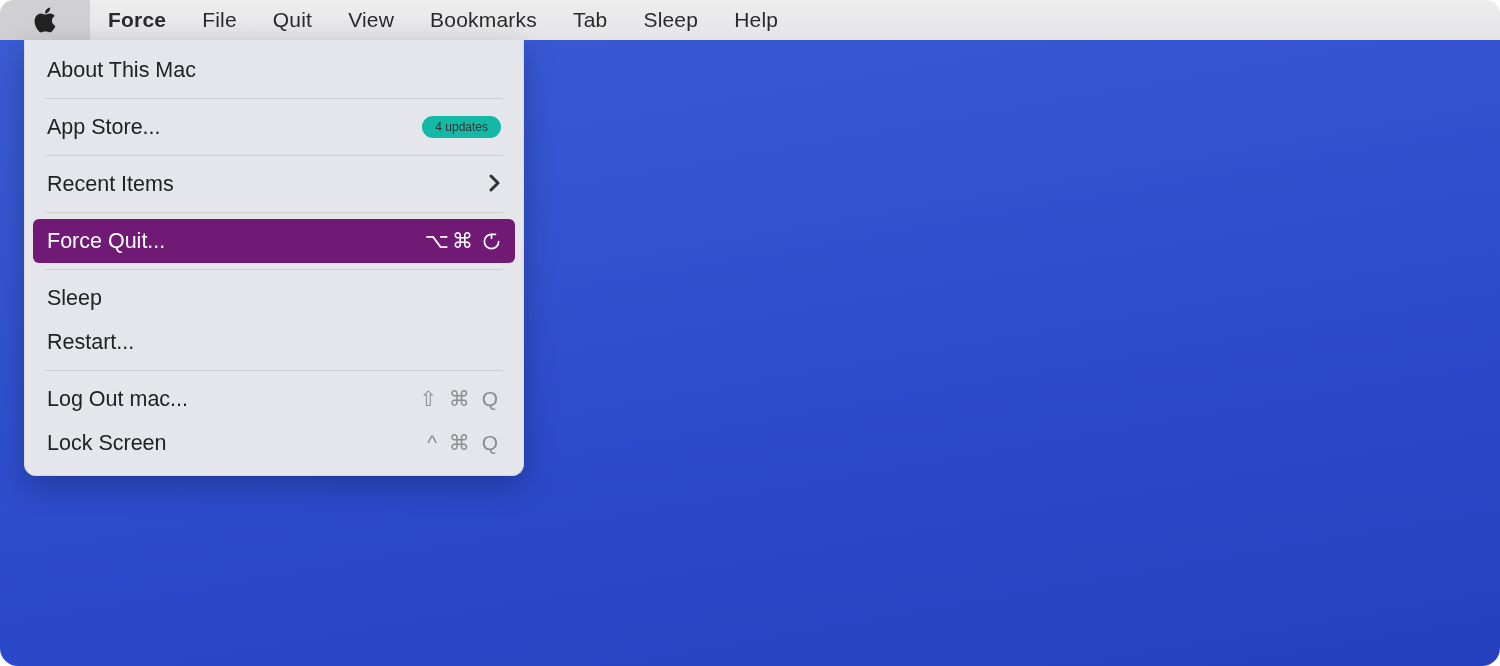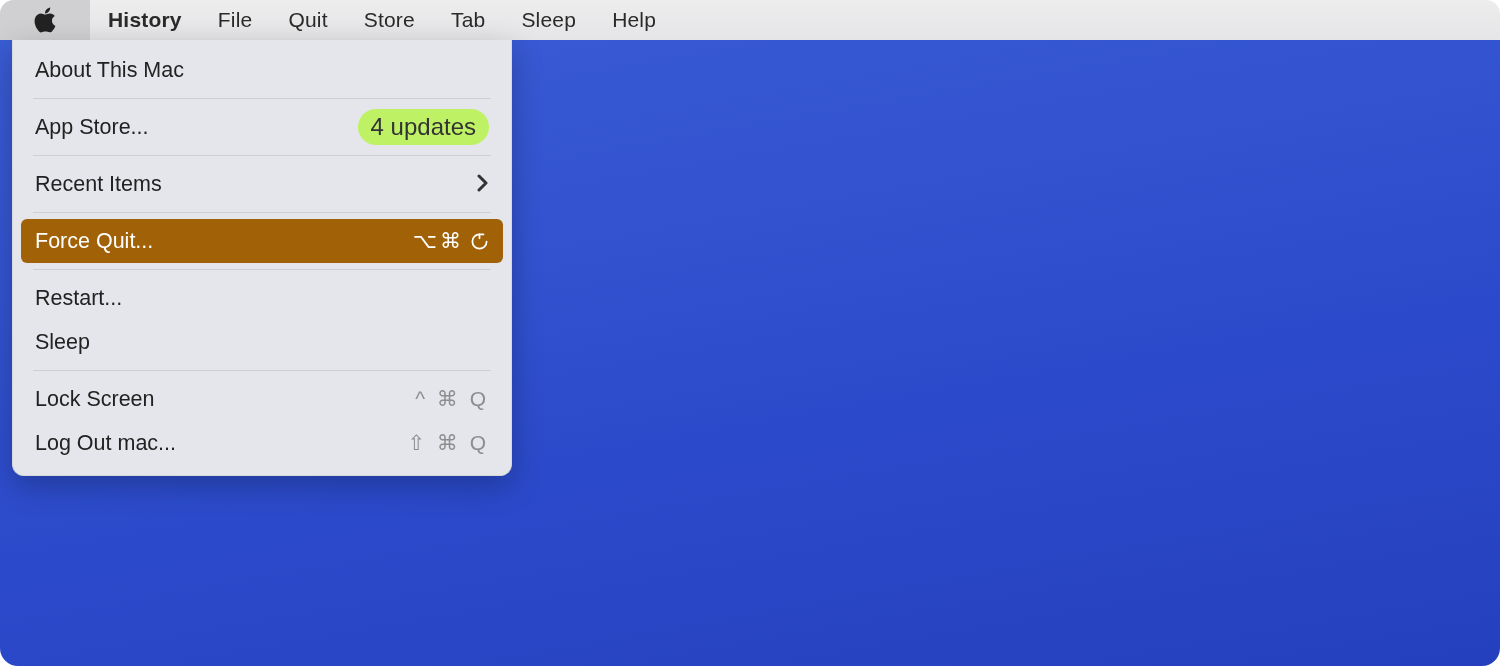--- a/index.html
+++ b/index.html
@@ -60,53 +60,53 @@
       display: flex;
       align-items: center;
       letter-spacing: 0.2px;
     }
     .menubar-item.app-name {
       font-weight: 700;
     }
     .dropdown {
       position: absolute;
       top: 40px;
-      left: 12px;
+      left: 24px;
       width: 500px;
       background: #ecececf5;
       border: 1px solid #d8d8d9;
       border-top: none;
       border-radius: 0 0 12px 12px;
       box-shadow: 0 10px 30px rgba(0,0,0,0.25);
       padding: 8px 8px 10px 8px;
       z-index: 5;
     }
     .menu-item {
       display: flex;
       align-items: center;
       justify-content: space-between;
       height: 44px;
       padding: 0 14px;
       font-size: 21.5px;
       color: #222;
       border-radius: 6px;
     }
     .menu-item.highlight {
-      background: #a16207;
+      background: #701a75;
       color: #fff;
     }
     .menu-separator {
       height: 1px;
       background: #cfcfd1;
       margin: 6px 12px;
     }
     .badge {
-      background: #bef264;
+      background: #14b8a6;
       color: #333;
-      font-size: 24px;
+      font-size: 12px;
       padding: 4px 13px;
       border-radius: 20px;
     }
     .chevron {
       font-size: 24px;
       font-weight: 700;
       color: #333;
     }
     .shortcut {
       display: flex;
@@ -132,24 +132,25 @@
 
 <div class="desktop">
   <div class="wallpaper"></div>
 
   <div class="menubar">
     <div class="apple-button">
       <svg viewBox="0 0 170 170">
         <path d="M150.37 130.25c-2.45 5.66-5.35 10.87-8.71 15.66-4.58 6.53-8.33 11.05-11.22 13.56-4.48 4.12-9.28 6.23-14.42 6.35-3.69 0-8.14-1.05-13.32-3.18-5.2-2.12-9.98-3.17-14.37-3.17-4.6 0-9.52 1.05-14.76 3.17-5.25 2.13-9.48 3.24-12.72 3.35-4.93.21-9.84-1.96-14.74-6.52-3.13-2.73-7.05-7.41-11.75-14.04-5.03-7.08-9.17-15.29-12.41-24.65-3.47-10.11-5.21-19.9-5.21-29.38 0-10.86 2.35-20.22 7.04-28.07 3.69-6.3 8.6-11.27 14.75-14.92 6.15-3.65 12.79-5.51 19.95-5.63 3.92 0 9.05 1.21 15.43 3.59 6.36 2.39 10.44 3.6 12.23 3.6 1.34 0 5.88-1.42 13.57-4.24 7.27-2.62 13.41-3.7 18.44-3.28 13.62 1.1 23.86 6.47 30.68 16.14-12.19 7.38-18.22 17.73-18.1 31 .11 10.34 3.86 18.94 11.23 25.77 3.34 3.17 7.07 5.62 11.22 7.36-.9 2.61-1.85 5.11-2.86 7.53zM119.11 7.24c0 8.1-2.96 15.67-8.86 22.67-7.12 8.32-15.73 13.13-25.07 12.37-.12-.97-.19-1.99-.19-3.07 0-7.78 3.39-16.1 9.4-22.91 3-3.45 6.82-6.31 11.45-8.6C110.46 5.45 114.83 4.2 118.95 4c.12 1.08.16 2.16.16 3.24z"></path>
       </svg>
     </div>
-    <div class="menubar-item app-name">History</div>
+    <div class="menubar-item app-name">Force</div>
     <div class="menubar-item">File</div>
     <div class="menubar-item">Quit</div>
-    <div class="menubar-item">Store</div>
+    <div class="menubar-item">View</div>
+    <div class="menubar-item">Bookmarks</div>
     <div class="menubar-item">Tab</div>
     <div class="menubar-item">Sleep</div>
     <div class="menubar-item">Help</div>
   </div>
 
   <div class="dropdown">
     <div class="menu-item">
       <span>About This Mac</span>
     </div>
     <div class="menu-separator"></div>
@@ -176,29 +177,29 @@
         <span>⌥⌘</span>
         <svg viewBox="0 0 24 24" fill="none" stroke-width="2.2">
           <path d="M12 3 A9 9 0 1 0 21 12" stroke-linecap="round"></path>
           <path d="M12 3 L12 8 M12 3 L17 3" stroke-linecap="round"></path>
         </svg>
       </span>
     </div>
     <div class="menu-separator"></div>
 
     <div class="menu-item">
+      <span>Sleep</span>
+    </div>
+    <div class="menu-item">
       <span>Restart...</span>
     </div>
-    <div class="menu-item">
-      <span>Sleep</span>
-    </div>
-    <div class="menu-separator"></div>
-
+    <div class="menu-separator"></div>
+
+    <div class="menu-item">
+      <span>Log Out mac...</span>
+      <span class="shortcut">⇧ ⌘ Q</span>
+    </div>
     <div class="menu-item">
       <span>Lock Screen</span>
       <span class="shortcut">^ ⌘ Q</span>
     </div>
-    <div class="menu-item">
-      <span>Log Out mac...</span>
-      <span class="shortcut">⇧ ⌘ Q</span>
-    </div>
   </div>
 </div>
 
 </body></html>

